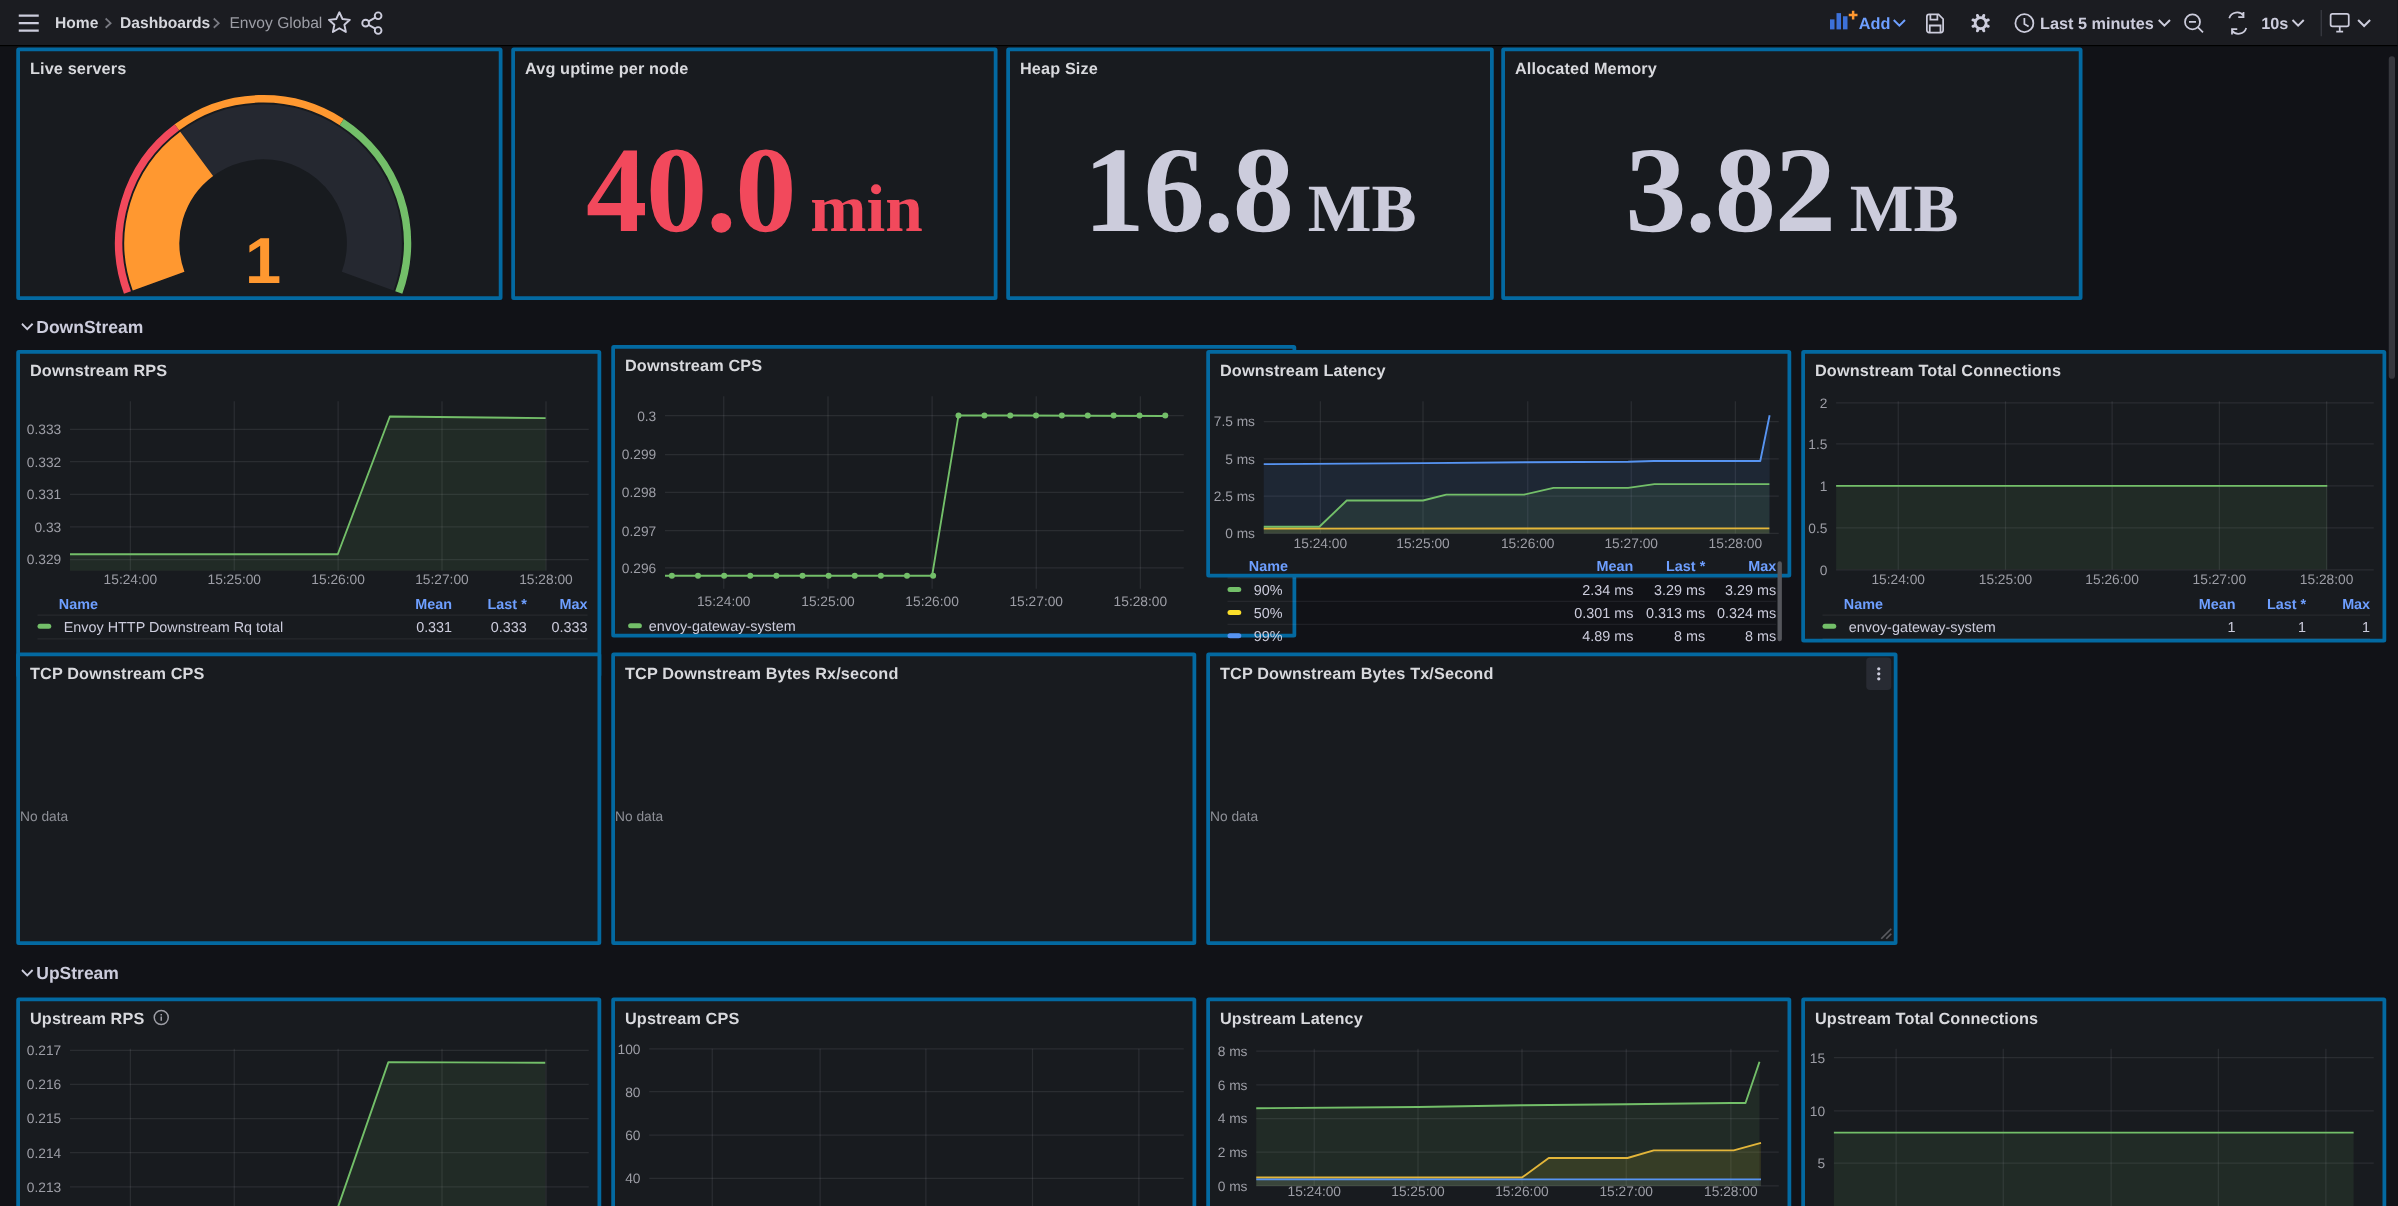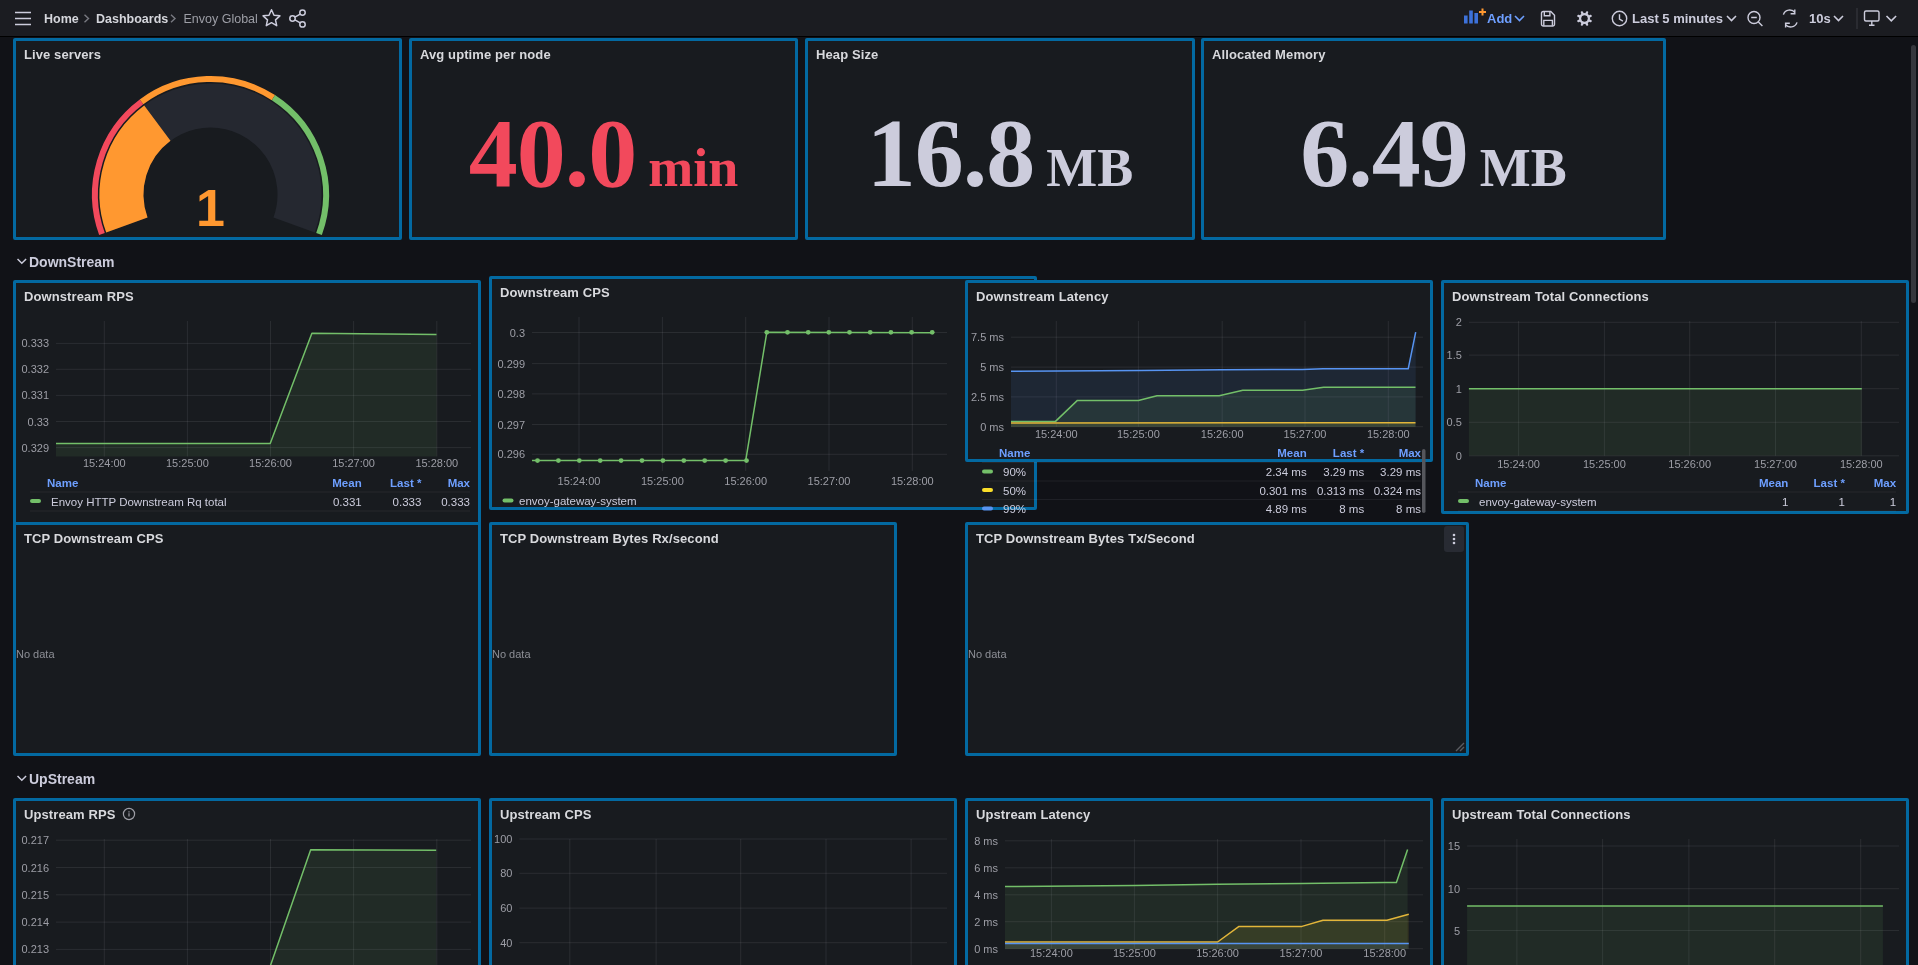--- a/index.html
+++ b/index.html
@@ -87,21 +87,21 @@
 <div class="panel" style="left:409px;top:38px;width:389px;height:202px">
     <div class="ptitle">Avg uptime per node</div>
     <div class="statwrap" style="top:63px;line-height:1"><span class="statnum" style="font-size:98px;color:#f2495c">40.0</span><span class="statsuf" style="font-size:54px;color:#f2495c">min</span></div>
   </div>
 <div class="panel" style="left:805px;top:38px;width:390px;height:202px">
     <div class="ptitle">Heap Size</div>
     <div class="statwrap" style="top:63px;line-height:1"><span class="statnum" style="font-size:98px;color:#ccccdc">16.8</span><span class="statsuf" style="font-size:54px;color:#ccccdc">MB</span></div>
   </div>
 <div class="panel" style="left:1201px;top:38px;width:465px;height:202px">
     <div class="ptitle">Allocated Memory</div>
-    <div class="statwrap" style="top:63px;line-height:1"><span class="statnum" style="font-size:98px;color:#ccccdc">6.49</span><span class="statsuf" style="font-size:54px;color:#ccccdc">MB</span></div>
+    <div class="statwrap" style="top:63px;line-height:1"><span class="statnum" style="font-size:98px;color:#ccccdc">3.82</span><span class="statsuf" style="font-size:54px;color:#ccccdc">MB</span></div>
   </div>
 <svg width="200" height="24" viewBox="0 0 200 24" style="position:absolute;left:17px;top:251px">
 <path d="M0.5 8 l4.3 4.3 4.3-4.3" stroke="#ccccdc" stroke-width="1.5" fill="none"></path>
 <text x="12" y="15.5" font-size="14" font-weight="700" fill="#ccccdc" font-family="Liberation Sans, sans-serif">DownStream</text>
 </svg>
 <svg width="200" height="24" viewBox="0 0 200 24" style="position:absolute;left:17px;top:768px">
 <path d="M0.5 8 l4.3 4.3 4.3-4.3" stroke="#ccccdc" stroke-width="1.5" fill="none"></path>
 <text x="12" y="15.5" font-size="14" font-weight="700" fill="#ccccdc" font-family="Liberation Sans, sans-serif">UpStream</text>
 </svg>
 <div class="panel" style="left:13px;top:280px;width:468px;height:262px">
@@ -278,25 +278,25 @@
       <text x="344.4" y="222.5" font-size="11.5" fill="#ccccdc" text-anchor="end" font-weight="400" font-family="Liberation Sans, sans-serif">1</text>
       <text x="400.9" y="222.5" font-size="11.5" fill="#ccccdc" text-anchor="end" font-weight="400" font-family="Liberation Sans, sans-serif">1</text>
       <text x="452.1" y="222.5" font-size="11.5" fill="#ccccdc" text-anchor="end" font-weight="400" font-family="Liberation Sans, sans-serif">1</text>
       <line x1="14" y1="228.0" x2="452.1" y2="228.0" stroke="rgba(204,204,220,0.08)" stroke-width="1"></line>
     </svg>
   </div>
 <div class="panel" style="left:13px;top:522px;width:468px;height:234px">
     <div class="ptitle">TCP Downstream CPS</div>
     <div class="nodata" style="top:123px">No data</div>
   </div>
-<div class="panel" style="left:489px;top:522px;width:408px;height:234px">
+<div class="panel" style="left:489px;top:522px;width:468px;height:234px">
     <div class="ptitle">TCP Downstream Bytes Rx/second</div>
     <div class="nodata" style="top:123px">No data</div>
   </div>
-<div class="panel" style="left:965px;top:522px;width:504px;height:234px">
+<div class="panel" style="left:965px;top:522px;width:553px;height:234px">
     <div class="ptitle">TCP Downstream Bytes Tx/Second</div>
     <div class="nodata" style="top:123px">No data</div>
     <div style="position:absolute;right:2px;top:1px;width:20px;height:26px;background:#282b33;border-radius:3px"></div>
     <svg width="20" height="26" viewBox="0 0 20 26" style="position:absolute;right:2px;top:1px">
       <circle cx="10" cy="9" r="1.3" fill="#ccccdc"></circle>
       <circle cx="10" cy="13" r="1.3" fill="#ccccdc"></circle>
       <circle cx="10" cy="17" r="1.3" fill="#ccccdc"></circle>
     </svg>
     <svg width="12" height="12" viewBox="0 0 12 12" style="position:absolute;right:1px;bottom:1px">
       <path d="M11 3 L3 11 M11 7 L7 11" stroke="#5a5b61" stroke-width="1.4"></path>

